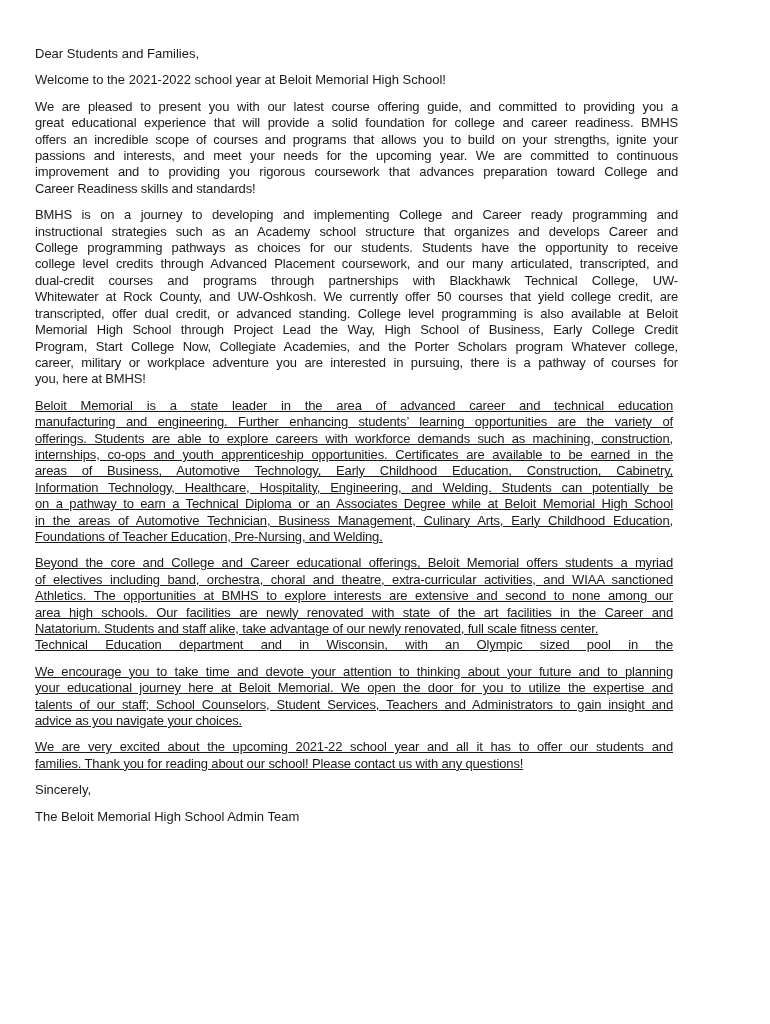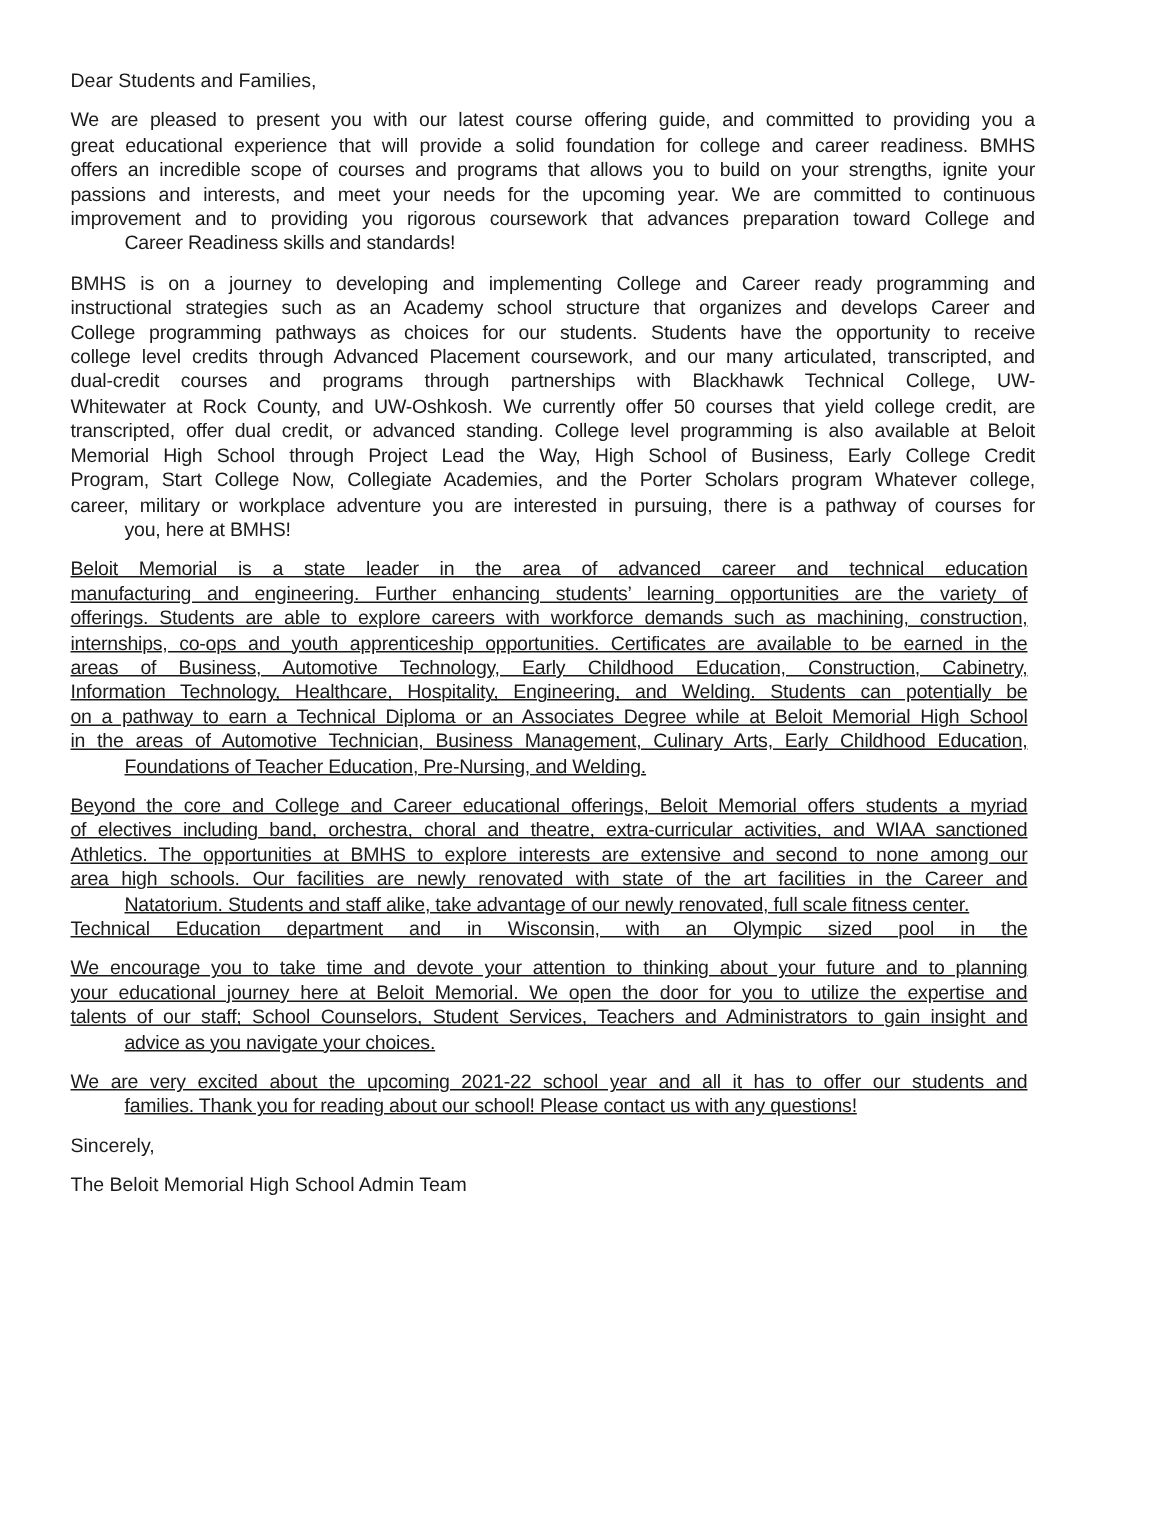--- a/index.html
+++ b/index.html
@@ -10,54 +10,54 @@
     body {
       width: 770px;
       height: 1024px;
       position: relative;
       overflow: hidden;
       font-family: "Liberation Sans", sans-serif;
       color: #1a1a1a;
     }
     .page {
       position: absolute;
-      left: 47px;
+      left: 35px;
       top: 46px;
       width: 643px;
       font-size: 13px;
       line-height: 16.4px;
     }
     .para {
       margin: 0 0 10px 0;
       text-align: justify;
     }
     .line {
       display: block;
       text-align: justify;
       text-align-last: justify;
       white-space: nowrap;
       letter-spacing: -0.15px;
     }
     .line.last {
       text-align-last: left;
-      margin-left: 36px;
     }
     .narrow {
       width: 638px;
       text-decoration: underline;
     }
     .single {
       margin: 0 0 10px 0;
     }
   </style>
 </head>
 <body>
 
 <div class="page">
   <p class="single">Dear Students and Families,</p>
+  <p class="single">Welcome to the 2021-2022 school year at Beloit Memorial High School!</p>
 
   <div class="para">
     <span class="line">We are pleased to present you with our latest course offering guide, and committed to providing you a</span>
     <span class="line">great educational experience that will provide a solid foundation for college and career readiness. BMHS</span>
     <span class="line">offers an incredible scope of courses and programs that allows you to build on your strengths, ignite your</span>
     <span class="line">passions and interests, and meet your needs for the upcoming year. We are committed to continuous</span>
     <span class="line">improvement and to providing you rigorous coursework that advances preparation toward College and</span>
     <span class="line last">Career Readiness skills and standards!</span>
   </div>
 

